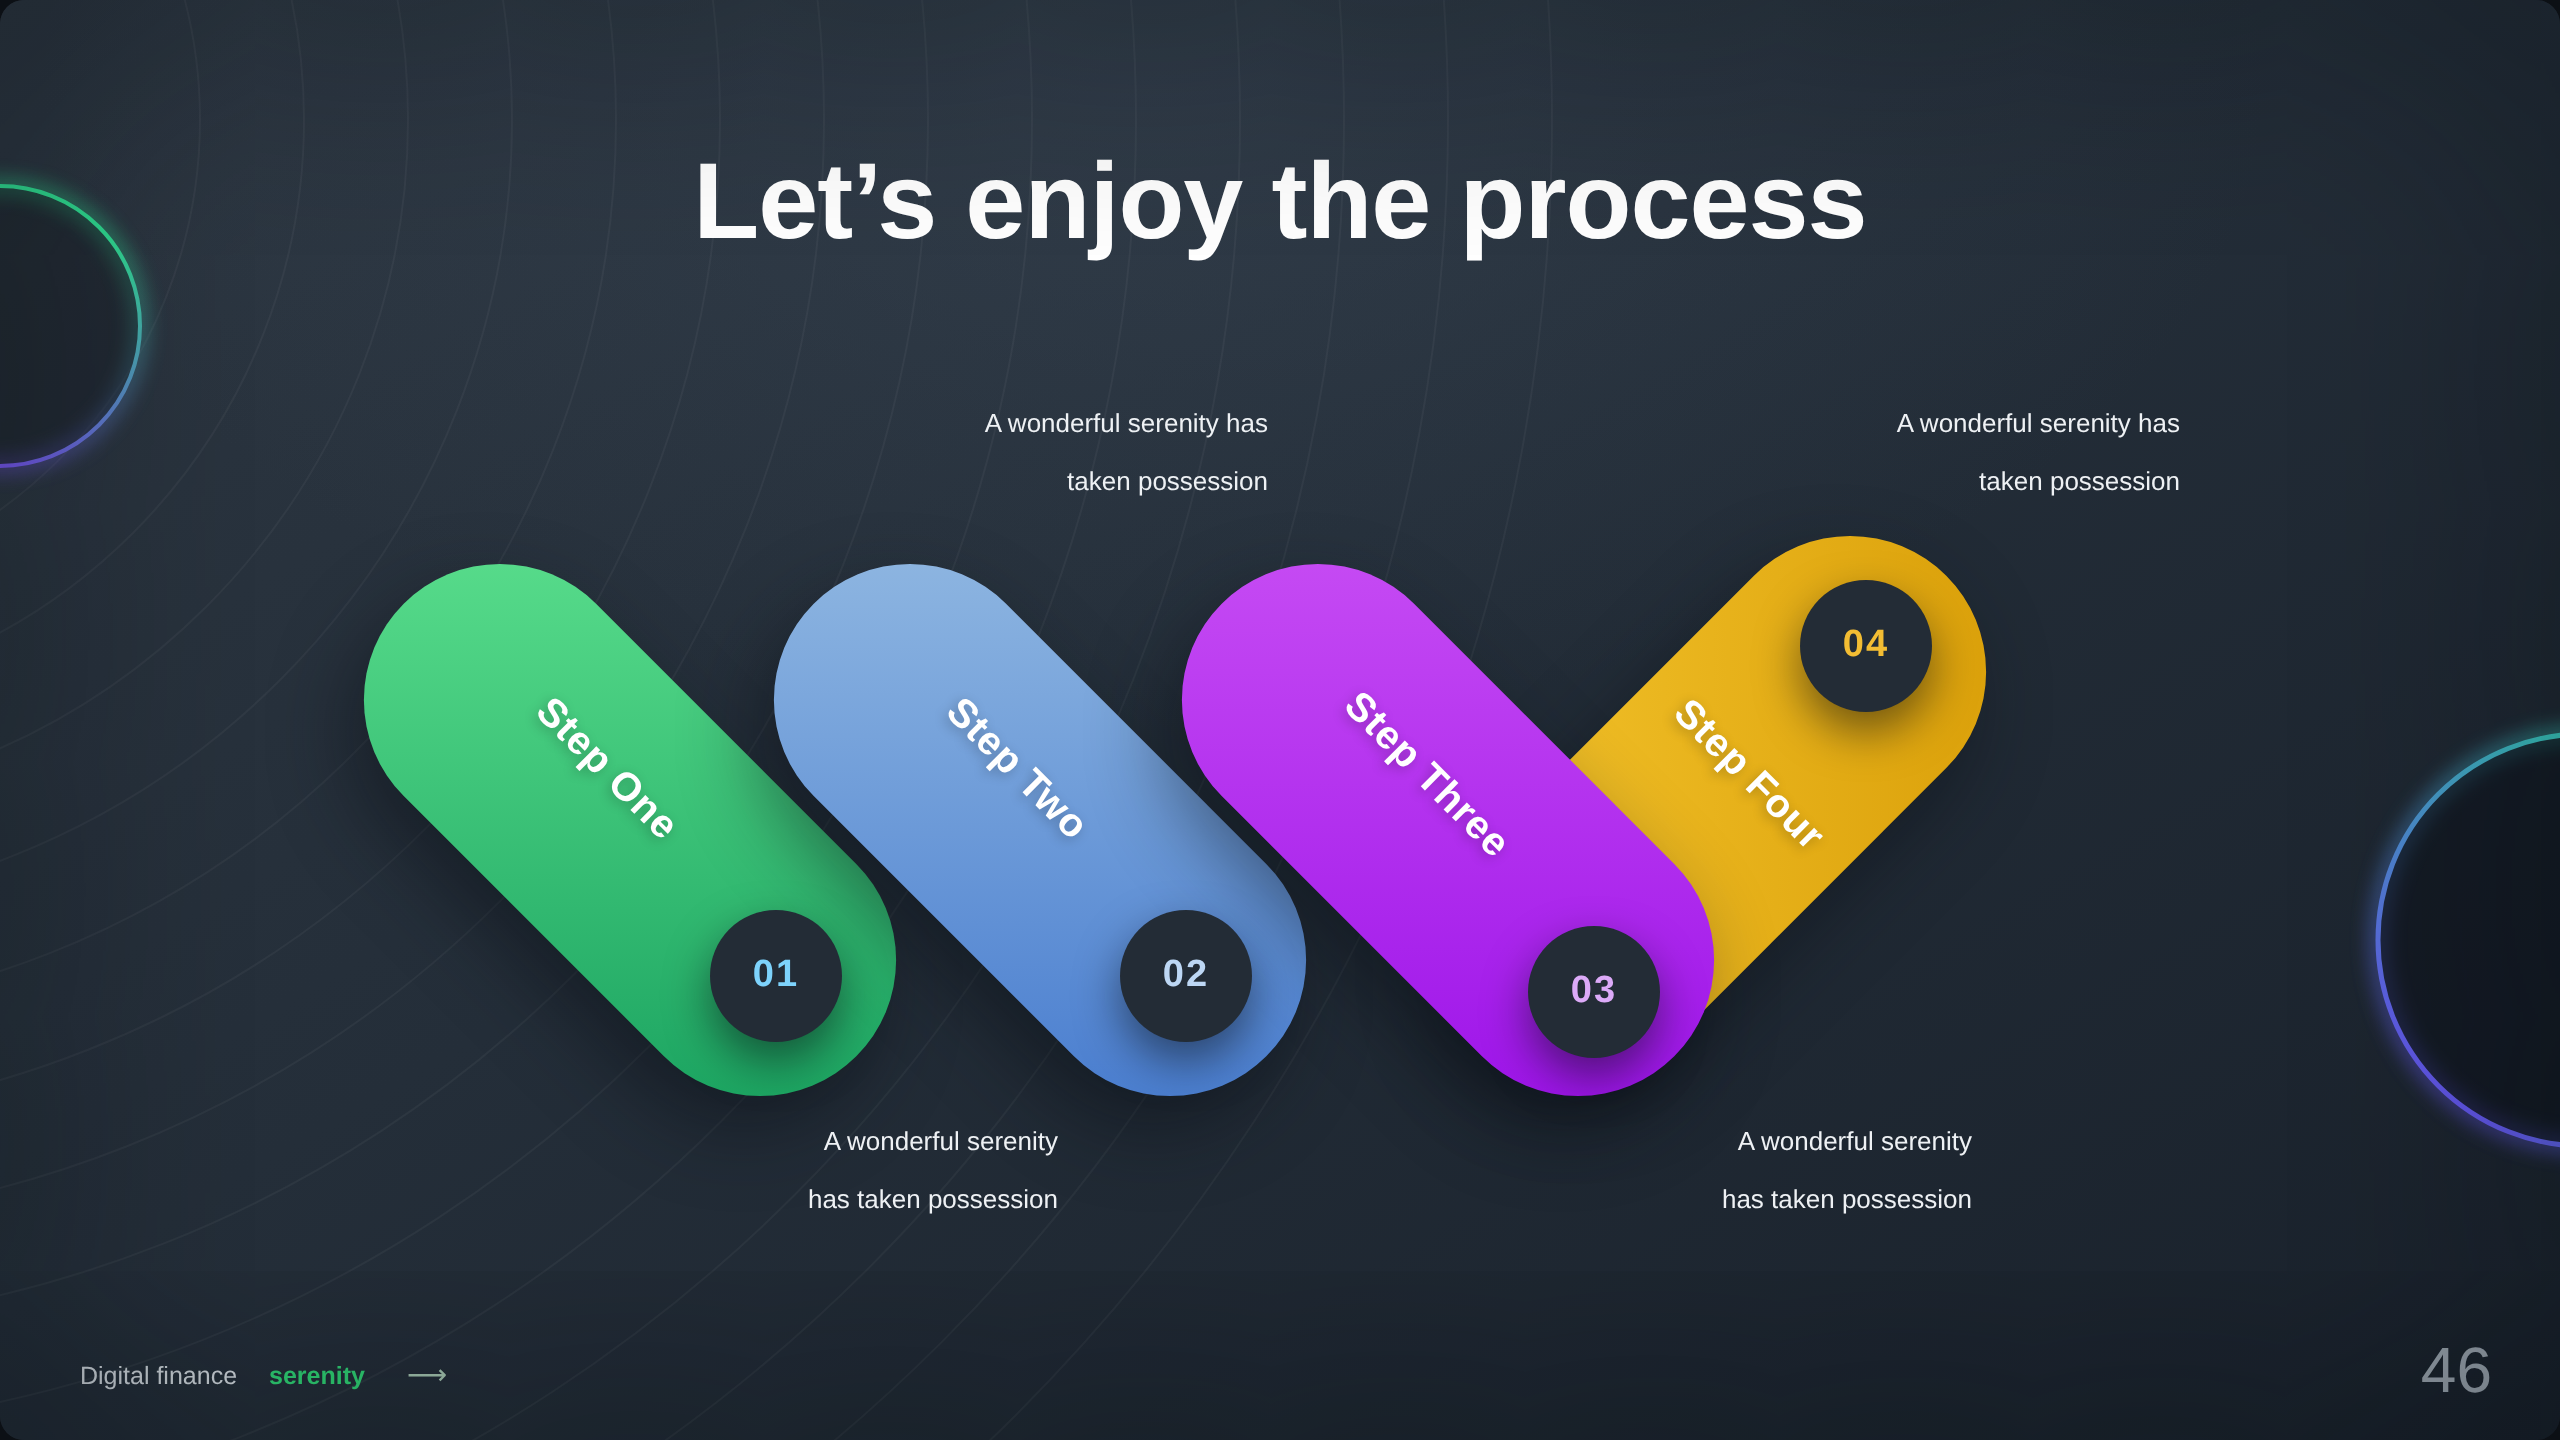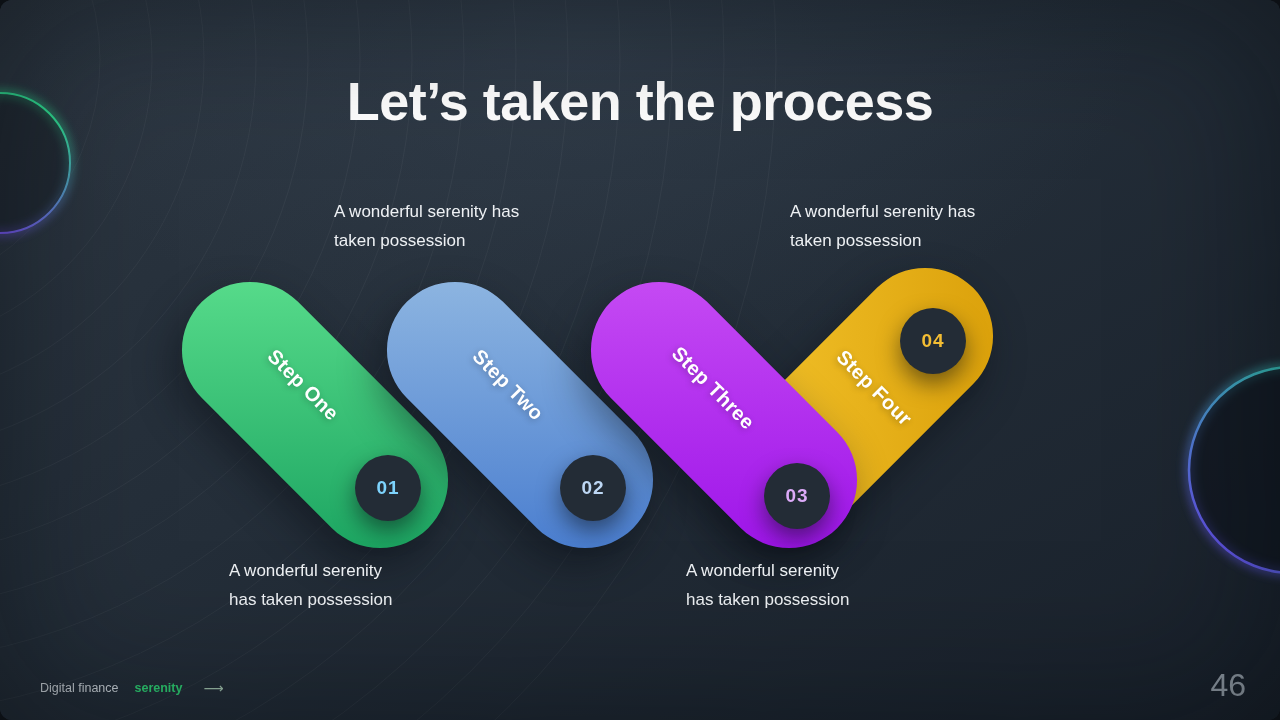--- a/index.html
+++ b/index.html
@@ -58,27 +58,27 @@
   .num {
     position: absolute; width: 66px; height: 66px; border-radius: 50%;
     background: #232c36; z-index: 8;
     display: flex; align-items: center; justify-content: center;
     font-size: 19px; font-weight: 600; letter-spacing: 1px;
     box-shadow: 0 10px 22px rgba(5,10,16,0.5);
   }
   .nc1 { left: 355px; top: 455px; }
   .nc2 { left: 560px; top: 455px; }
   .nc3 { left: 764px; top: 463px; }
-  .nc4 { left: 900px; top: 308px; }
+  .nc4 { left: 900px; top: 290px; }
 
   .desc {
     position: absolute; width: 300px; z-index: 5;
     transform: translateX(-50%);
-    text-align: left; color: #eef1f4;
-    font-size: 17px; line-height: 29px; font-weight: 400;
+    text-align: right; color: #eef1f4;
+    font-size: 13px; line-height: 29px; font-weight: 400;
   }
   .d1 { left: 379px; top: 556px; }
   .d2 { left: 484px; top: 197px; }
   .d3 { left: 836px; top: 556px; }
   .d4 { left: 940px; top: 197px; }
 
   .footer {
     position: absolute; left: 40px; bottom: 24px; z-index: 6;
     display: flex; align-items: center; gap: 16px;
     font-size: 12.5px; color: #ccd3d9;
@@ -129,21 +129,21 @@
     <g>
       <circle cx="0" cy="163" r="70" fill="none" stroke="url(#g1)" stroke-width="6" filter="url(#soft)" opacity="0.65"></circle>
       <circle cx="0" cy="163" r="70" fill="rgba(16,22,30,0.35)" stroke="url(#g1)" stroke-width="2"></circle>
     </g>
     <g>
       <circle cx="1292" cy="470" r="103" fill="none" stroke="url(#g2)" stroke-width="7" filter="url(#soft)" opacity="0.65"></circle>
       <circle cx="1292" cy="470" r="103" fill="rgba(13,19,27,0.55)" stroke="url(#g2)" stroke-width="2.5"></circle>
     </g>
   </svg>
 
-  <h1 class="title">Let’s taken the process</h1>
+  <h1 class="title">Let’s enjoy the process</h1>
 
   <div class="desc d2">
     <span>A wonderful serenity has</span><br>
     <span>taken possession</span>
   </div>
 
   <div class="desc d4">
     <span>A wonderful serenity has</span><br>
     <span>taken possession</span>
   </div>

